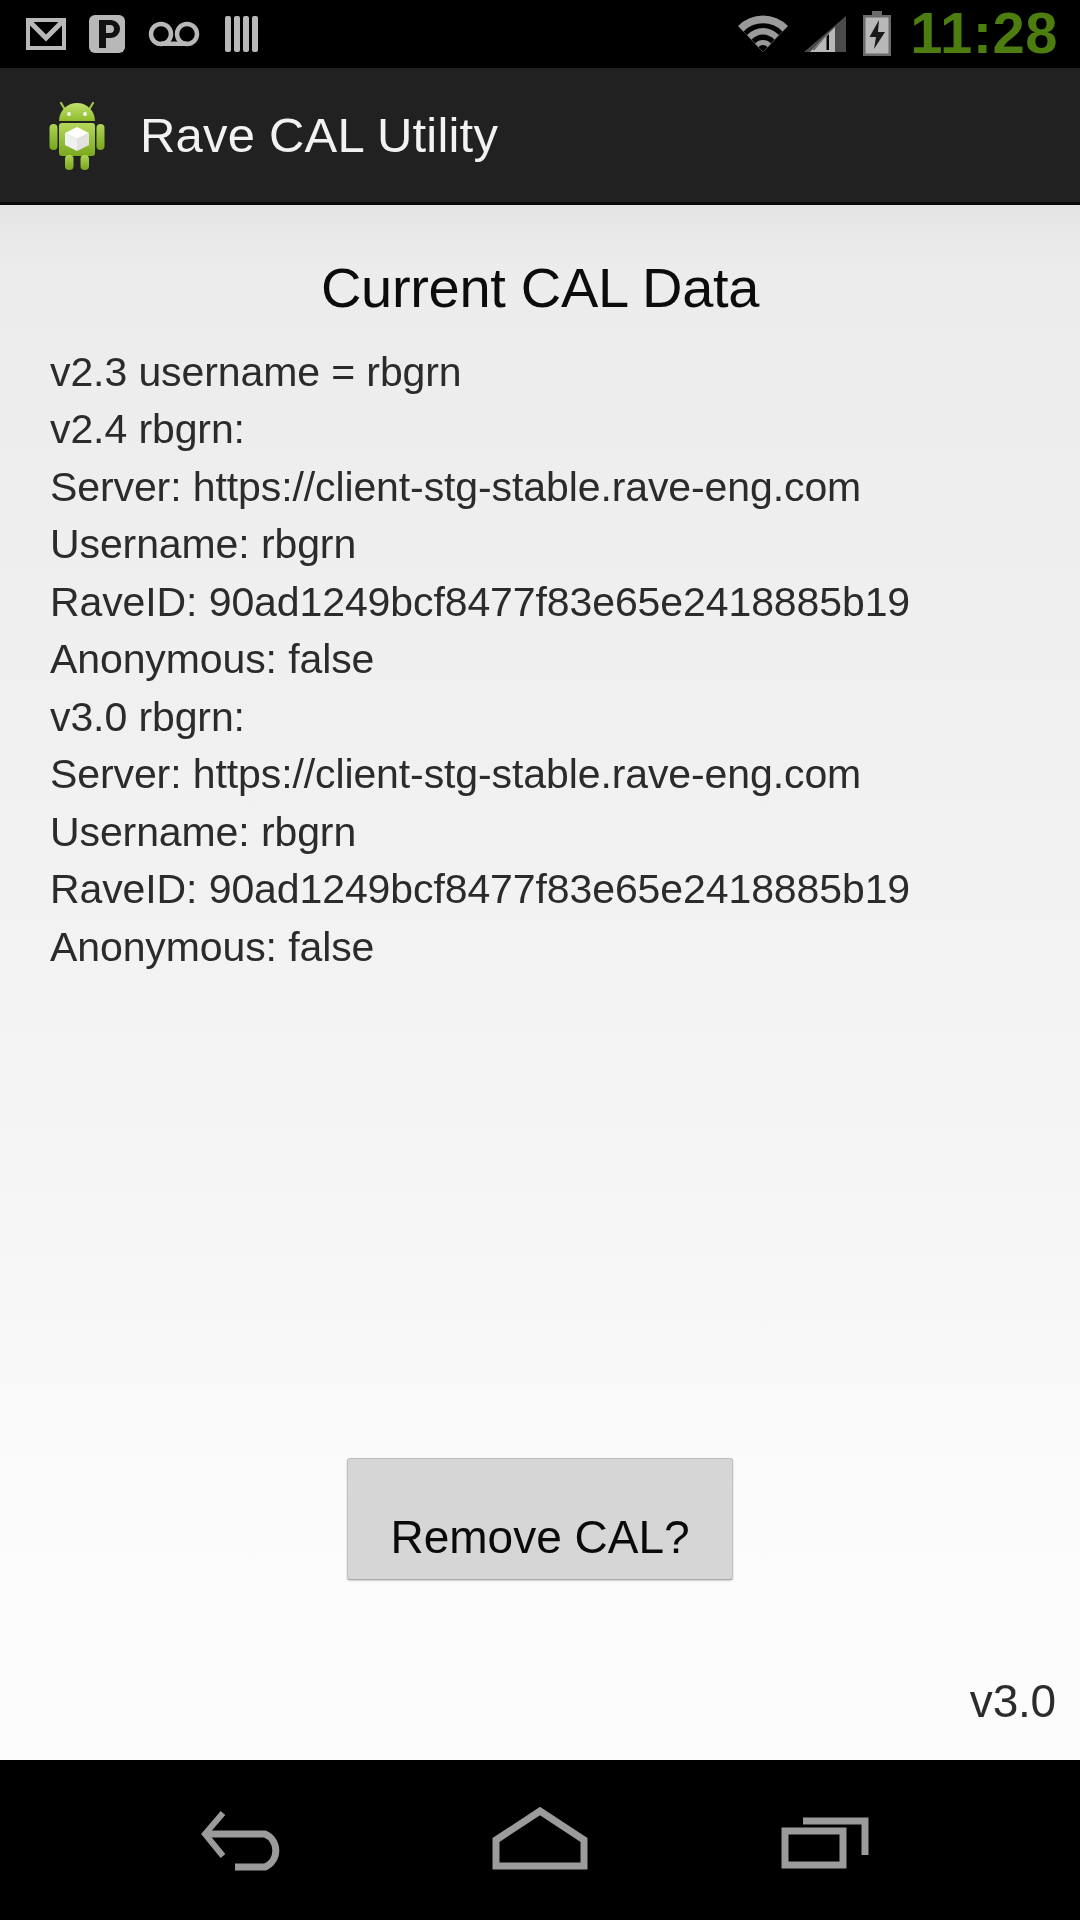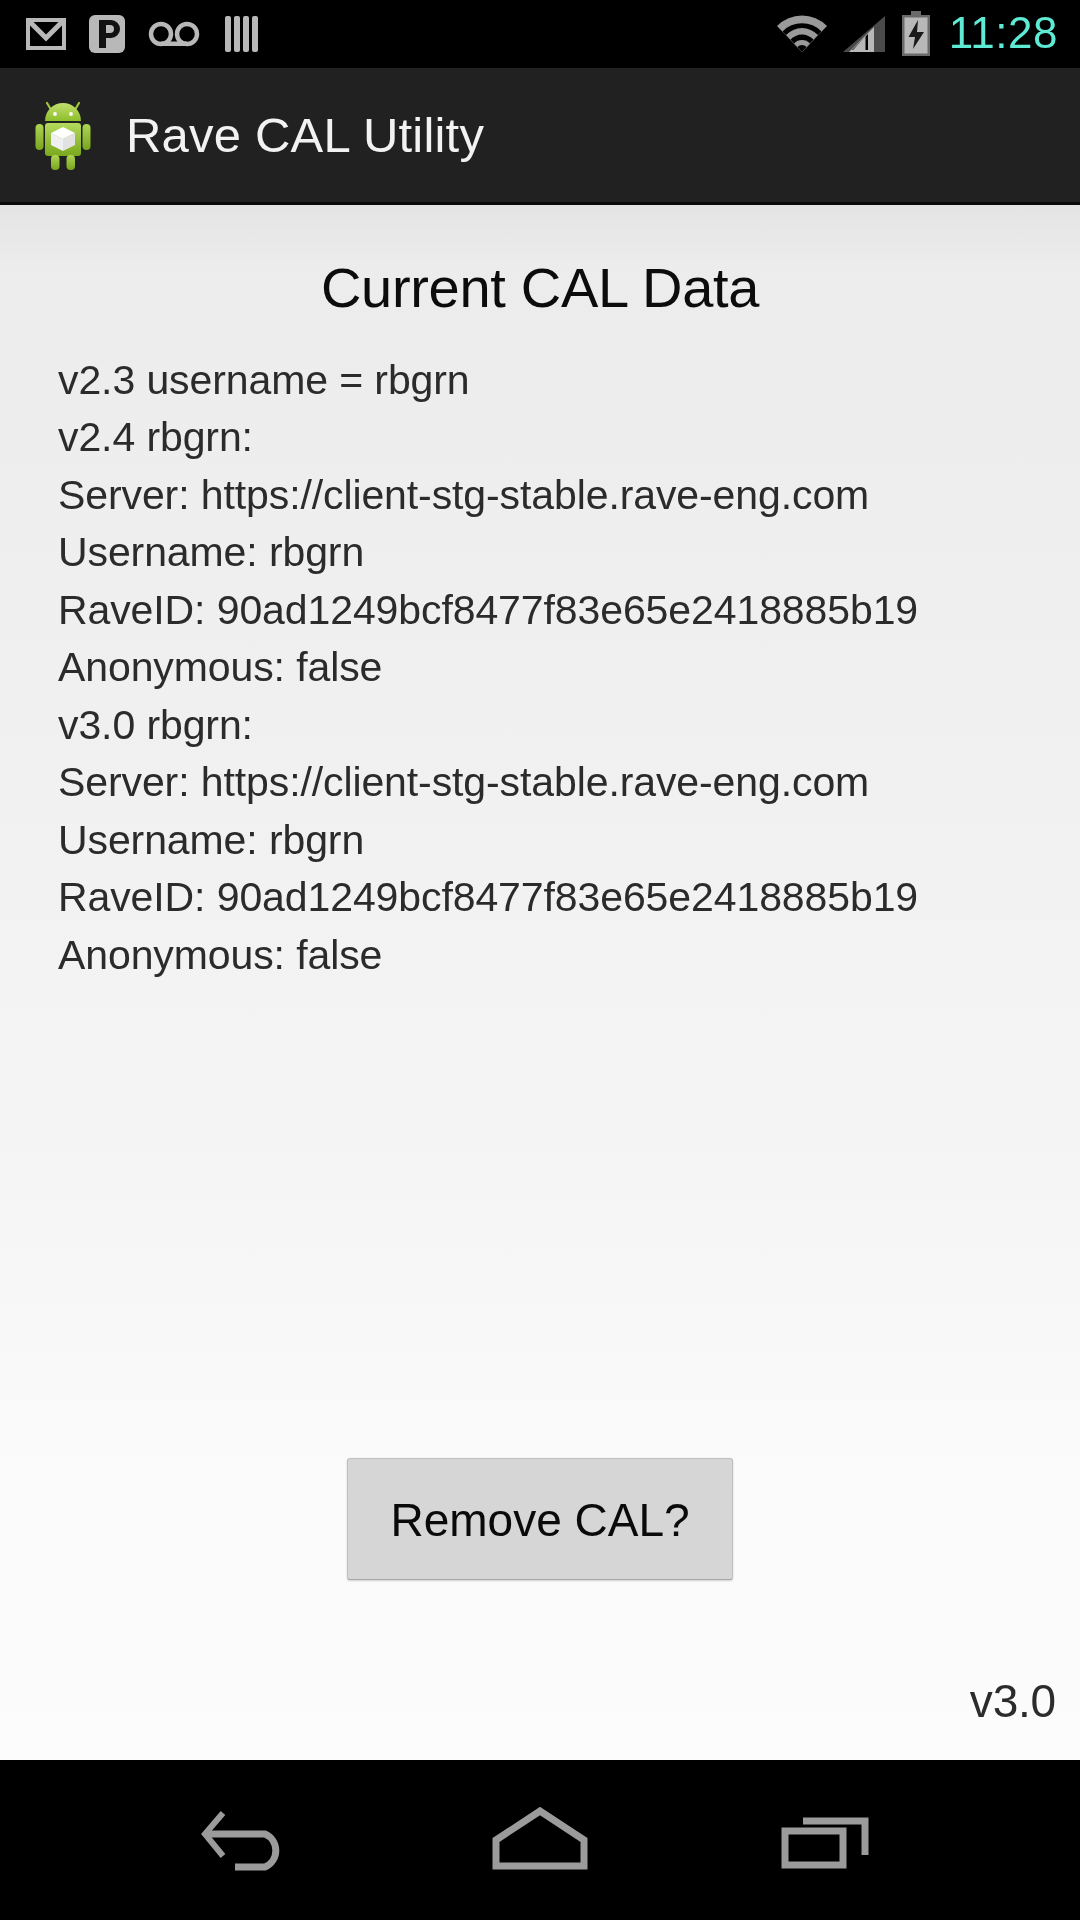--- a/index.html
+++ b/index.html
@@ -41,37 +41,37 @@
   .status-right {
     display: flex;
     align-items: center;
     gap: 12px;
   }
   .sb-icon {
     display: block;
     line-height: 0;
   }
   .clock {
-    color: #5eead4;
-    font-size: 44px;
-    font-weight: 400;
+    color: #4d7c0f;
+    font-size: 58px;
+    font-weight: 700;
     letter-spacing: 0.5px;
     line-height: 1;
     padding-left: 4px;
     padding-bottom: 3px;
   }
 
   
   .action-bar {
     height: 137px;
     flex: 0 0 137px;
     background: #212121;
     display: flex;
     align-items: center;
-    padding-left: 32px;
+    padding-left: 46px;
     box-sizing: border-box;
     border-bottom: 3px solid #0a0a0a;
   }
   .app-icon {
     width: 62px;
     height: 74px;
     flex: 0 0 62px;
     margin-right: 32px;
     line-height: 0;
   }
@@ -94,21 +94,21 @@
     text-align: center;
     font-size: 56px;
     font-weight: 400;
     color: #0c0c0c;
     margin: 0;
     padding-top: 54px;
     letter-spacing: -0.3px;
     line-height: 1.05;
   }
   .data-list {
-    margin: 12px;
+    margin: 4px;
     padding: 22px 0 0 46px;
     list-style: none;
   }
   .data-line {
     font-size: 41px;
     font-weight: 400;
     color: #2b2b2b;
     line-height: 57.5px;
     white-space: nowrap;
     letter-spacing: -0.1px;
@@ -132,21 +132,21 @@
   }
   .remove-btn {
     background: #d6d6d6;
     border: 1px solid #bfbfbf;
     border-bottom-color: #a8a8a8;
     border-radius: 3px;
     color: #0a0a0a;
     font-family: "Liberation Sans", sans-serif;
     font-size: 46px;
     font-weight: 400;
-    padding: 0 38px;
+    padding: 17px 38px;
     height: 122px;
     line-height: 122px;
     min-width: 386px;
     box-sizing: border-box;
     box-shadow: 0 1px 2px rgba(0,0,0,0.18);
     cursor: pointer;
   }
   .version-label {
     position: absolute;
     right: 24px;

